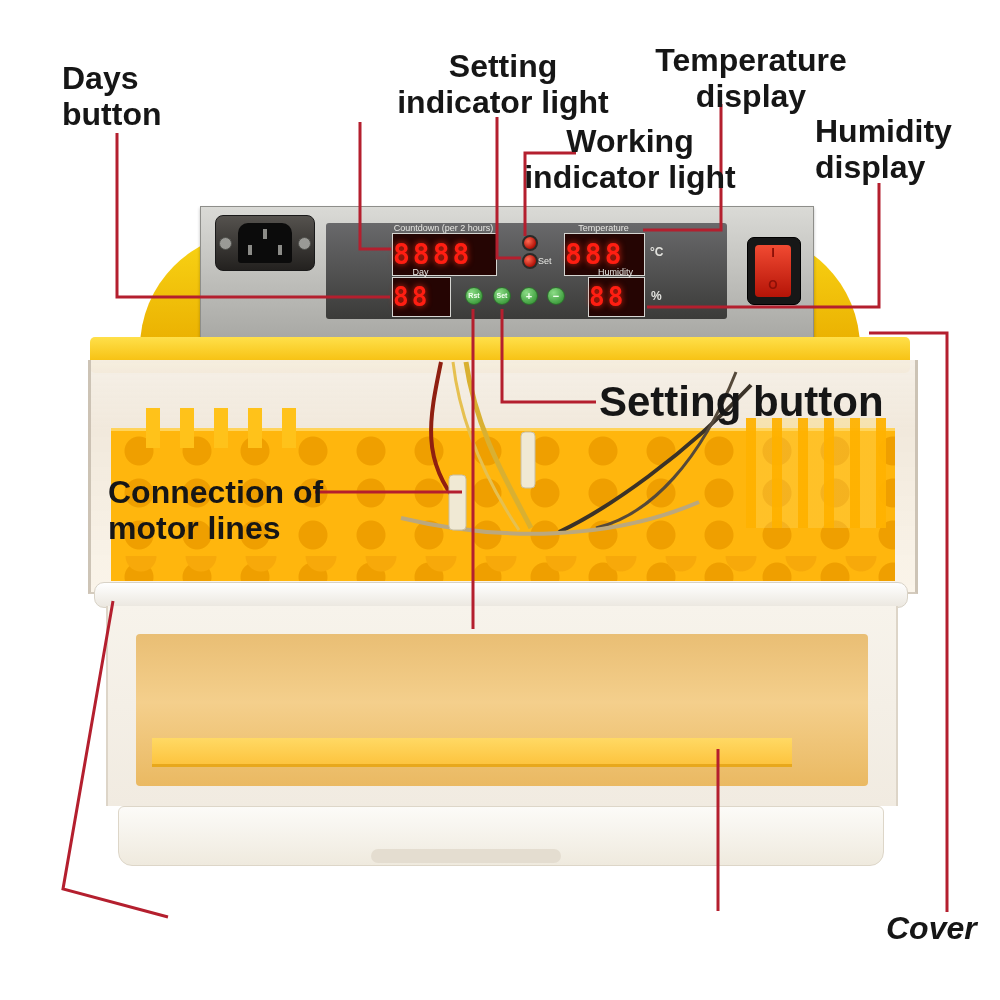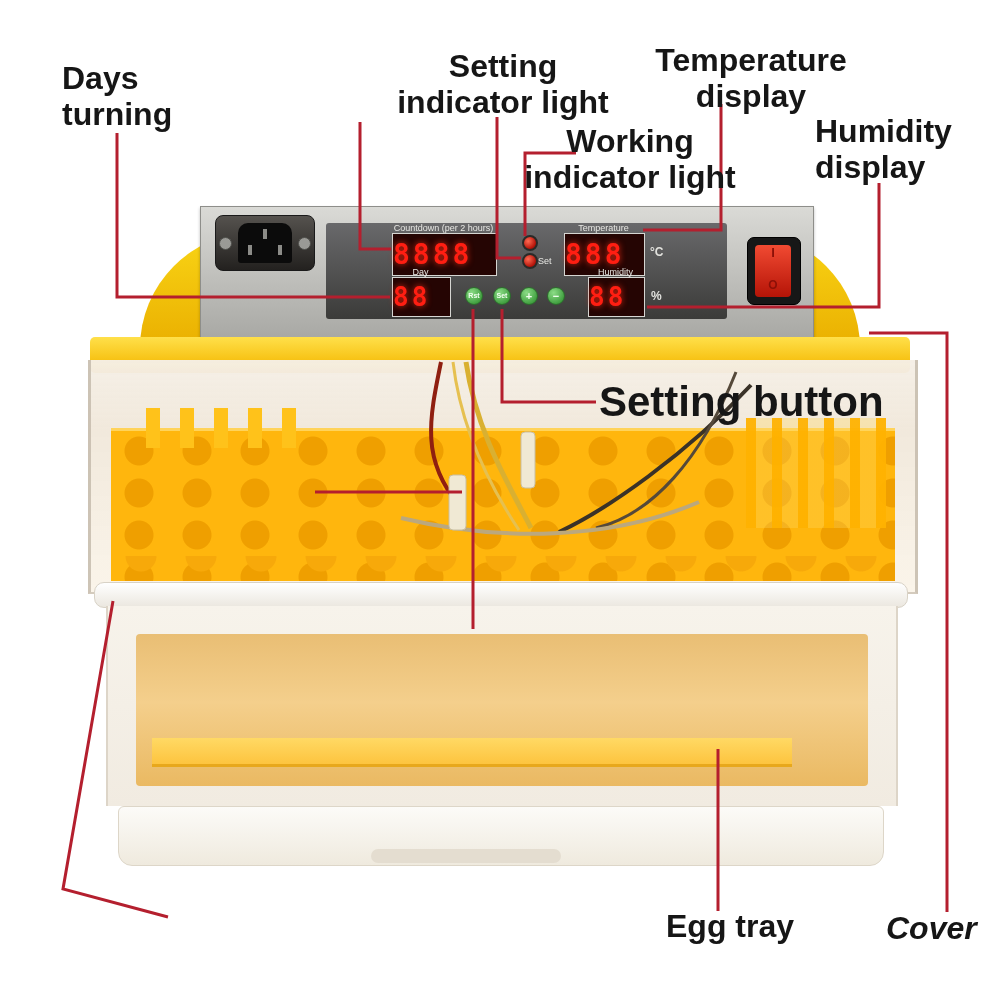--- a/index.html
+++ b/index.html
@@ -181,25 +181,26 @@
     <polyline points="879,183 879,307 647,307"></polyline>
     <polyline points="502,309 502,402 596,402"></polyline>
     <polyline points="473,309 473,629"></polyline>
     <polyline points="315,492 462,492"></polyline>
     <polyline points="113,601 63,889 168,917"></polyline>
     <polyline points="718,749 718,911"></polyline>
     <polyline points="869,333 947,333 947,912"></polyline>
   </svg>
 
   <div class="callout" style="left:62px;top:60px;">Days
-turning</div>
+button</div>
   <div class="callout center" style="left:397px;top:48px;width:212px;">Setting
 indicator light</div>
   <div class="callout center" style="left:524px;top:123px;width:212px;">Working
 indicator light</div>
   <div class="callout center" style="left:653px;top:42px;width:196px;">Temperature
 display</div>
   <div class="callout" style="left:815px;top:113px;">Humidity
 display</div>
   <div class="callout" style="left:599px;top:384px;font-size:42px;">Setting button</div>
-  <div class="callout" style="left:666px;top:908px;">Egg tray</div>
+  <div class="callout" style="left:108px;top:474px;">Connection of
+motor lines</div>
   <div class="callout" style="left:886px;top:910px;font-style:italic;">Cover</div>
 </div>
 
 </body></html>

